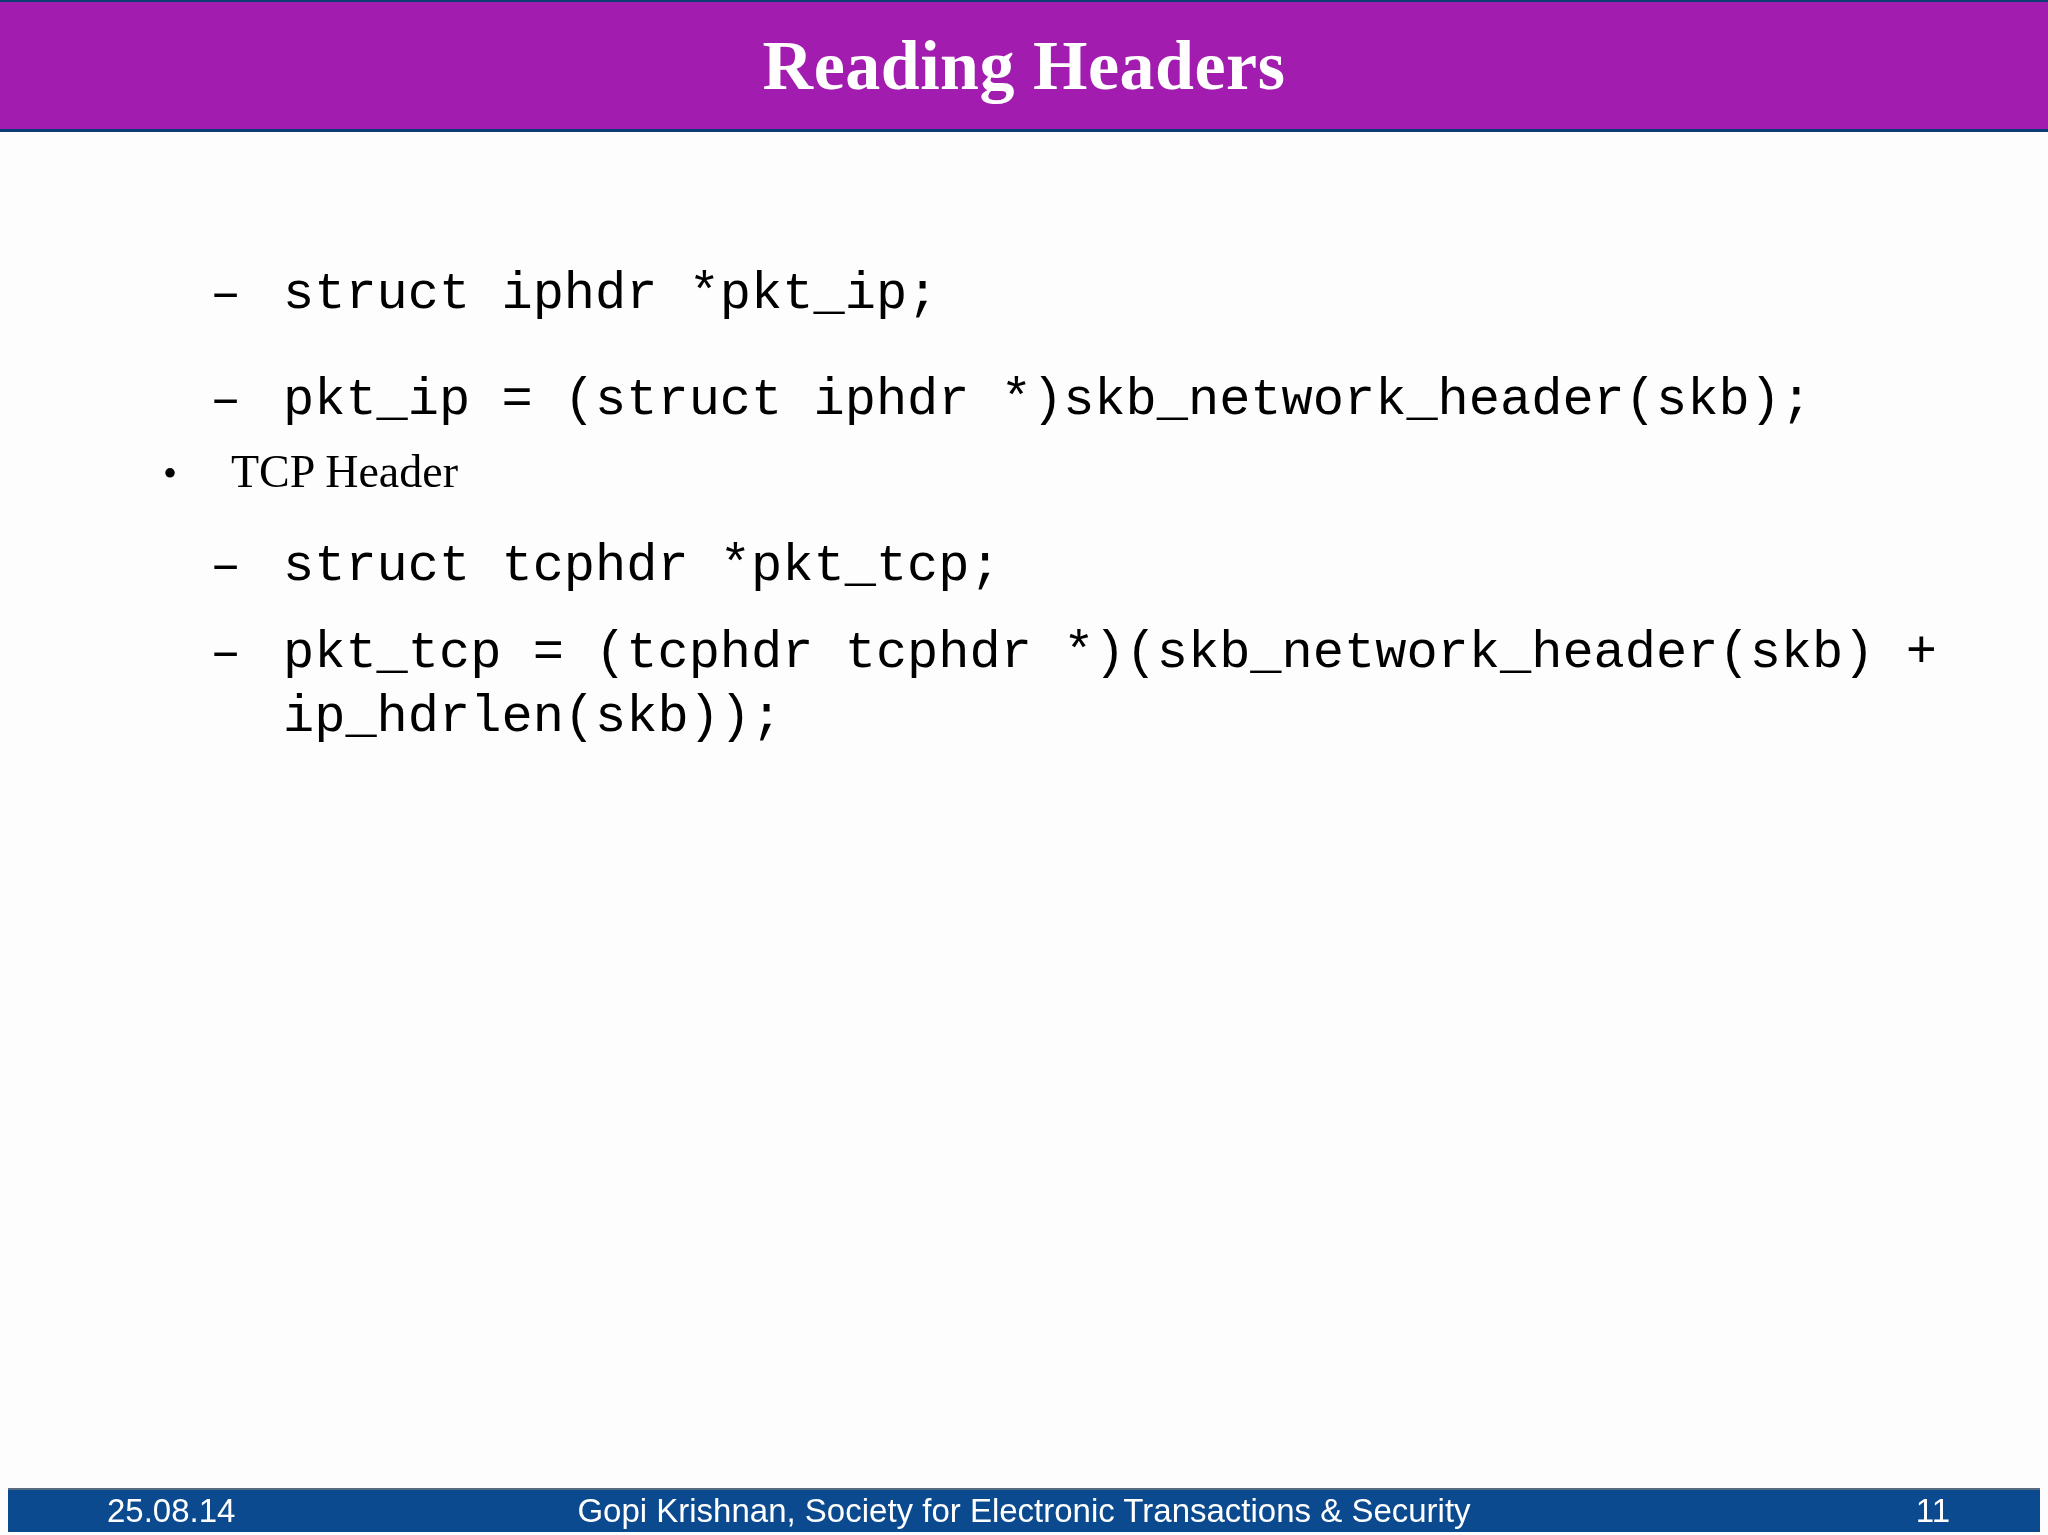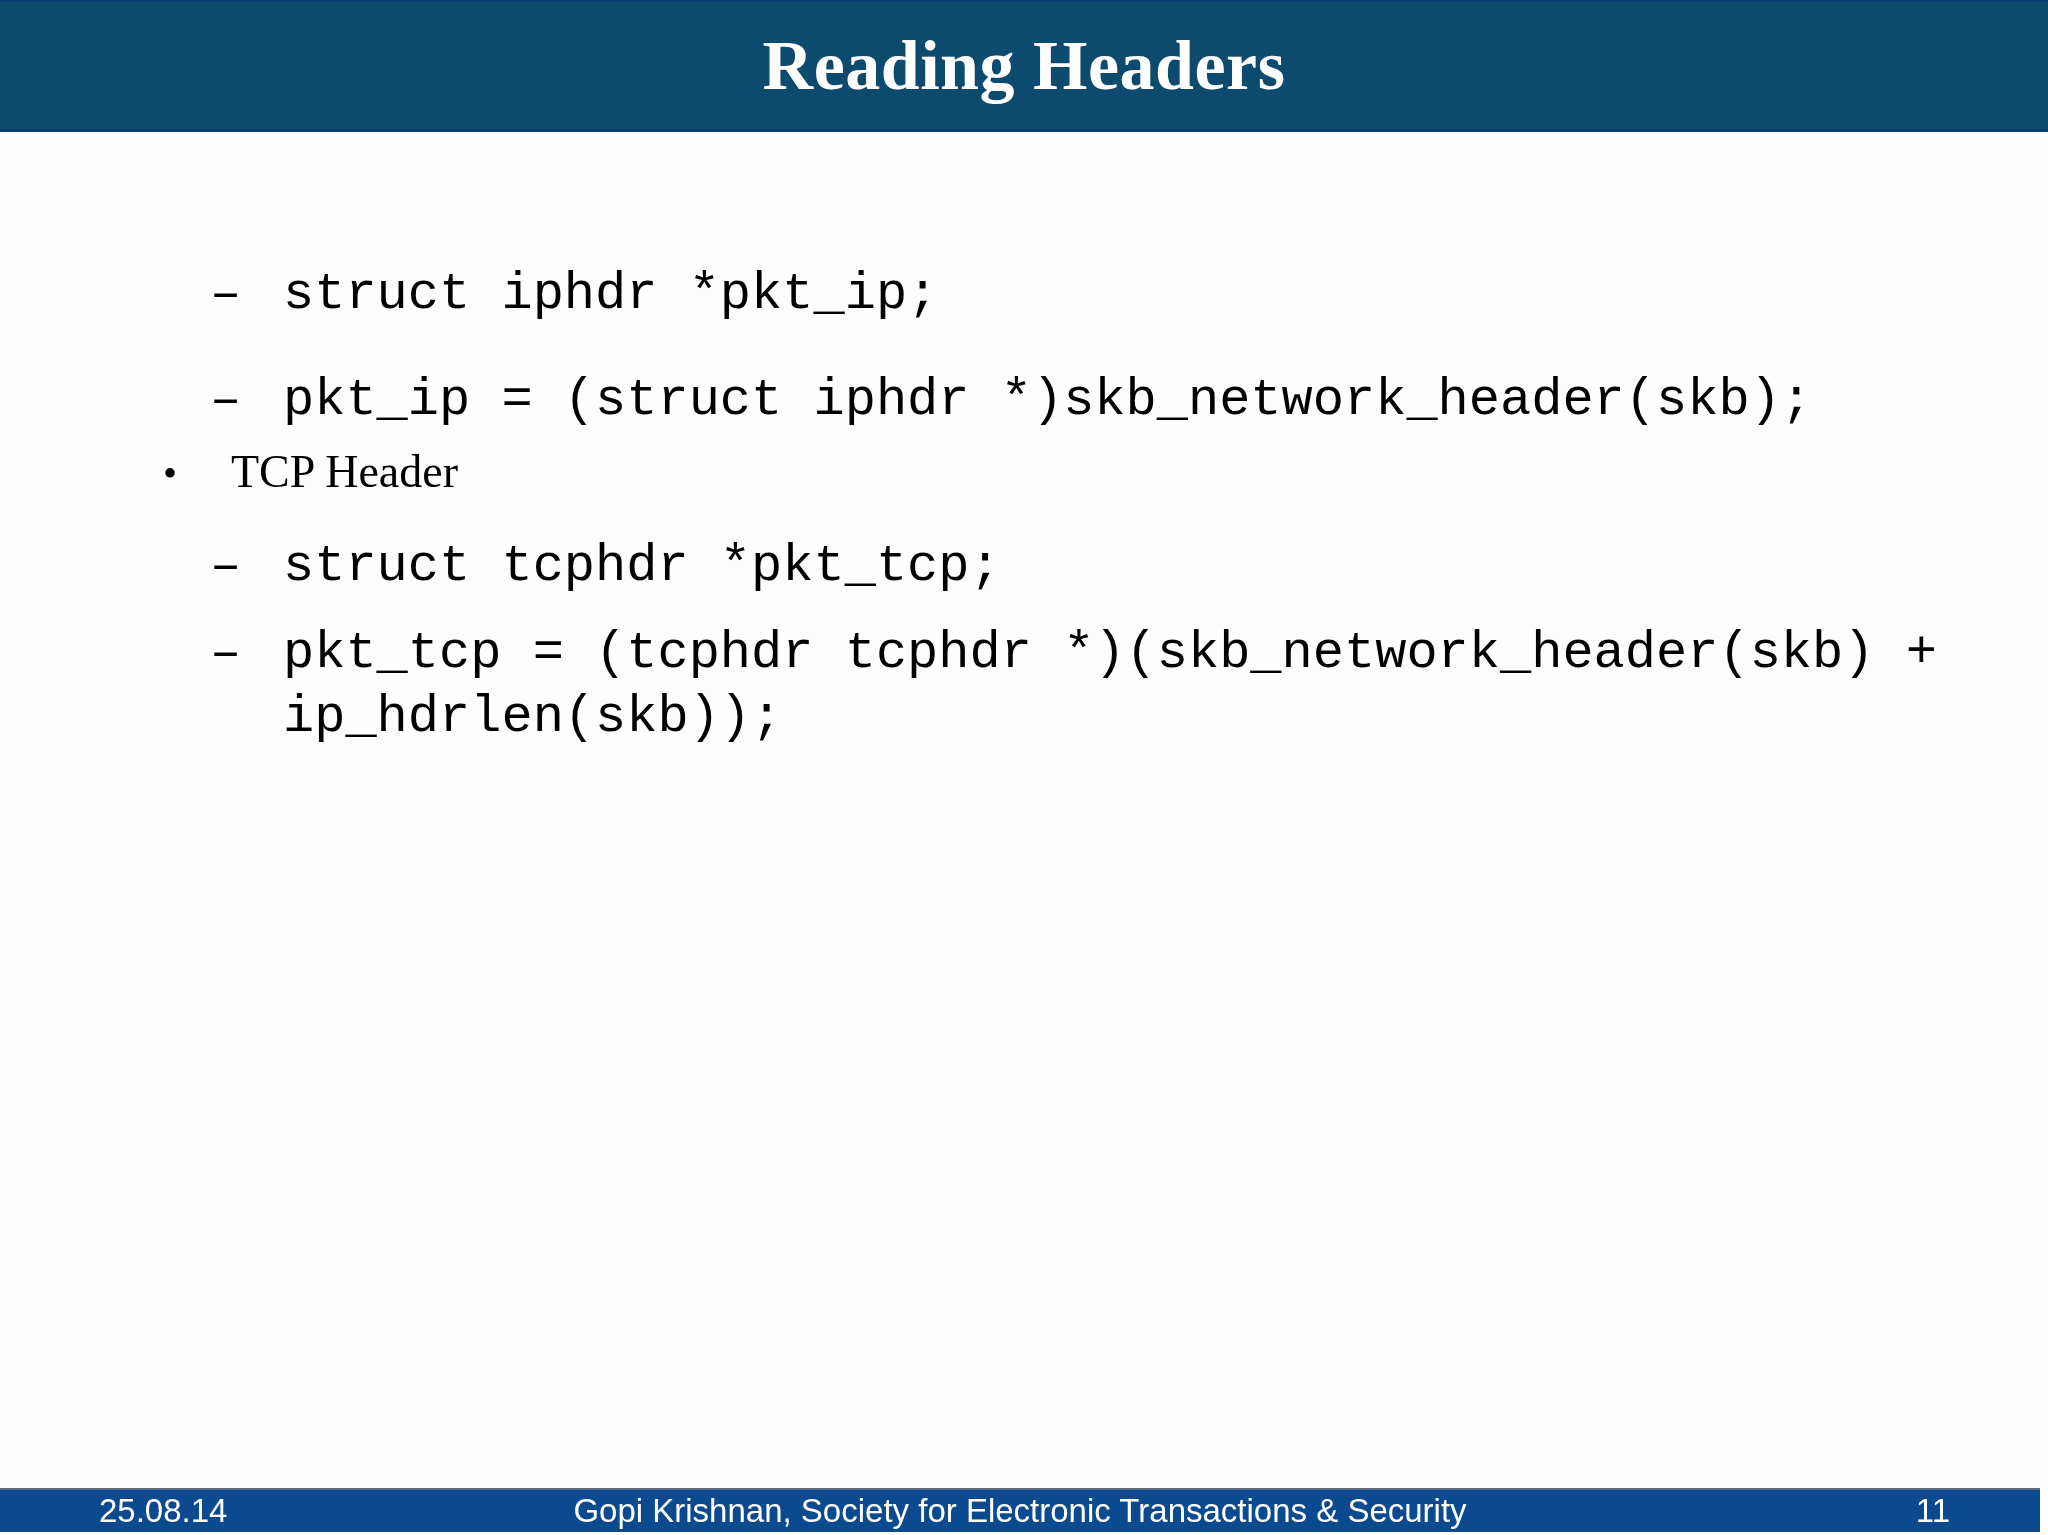--- a/index.html
+++ b/index.html
@@ -15,21 +15,21 @@
     overflow: hidden;
     font-family: "Liberation Serif", serif;
     color: #000000;
   }
 
   
   .header-bar {
     position: absolute;
     top: 0; left: 0; right: 0;
     height: 127px;
-    background: #0c4a6e;
+    background: #a21caf;
     border-top: 2px solid #0a3d72;
     border-bottom: 3px solid #0a3d72;
     display: flex;
     align-items: center;
     justify-content: center;
   }
   .slide-title {
     font-family: "Liberation Serif", serif;
     font-weight: bold;
     font-size: 70px;
@@ -82,21 +82,21 @@
   .r-ip-header  { top: 168px; }
   .r-code1      { top: 262px; }
   .r-code2      { top: 352px; margin-top: 16px; }
   .r-tcp-header { top: 444px; margin-left: 40px; }
   .r-code3      { top: 534px; }
   .r-code4      { top: 622px; }
 
   
   .footer-bar {
     position: absolute;
-    left: 0; right: 8px; bottom: 3px;
+    left: 8px; right: 8px; bottom: 3px;
     height: 42px;
     background: #0b4a8e;
     border-top: 2px solid #5a6c80;
     font-family: "Liberation Sans", sans-serif;
     font-size: 33px;
     color: #ffffff;
   }
   .footer-date {
     position: absolute;
     left: 99px;

